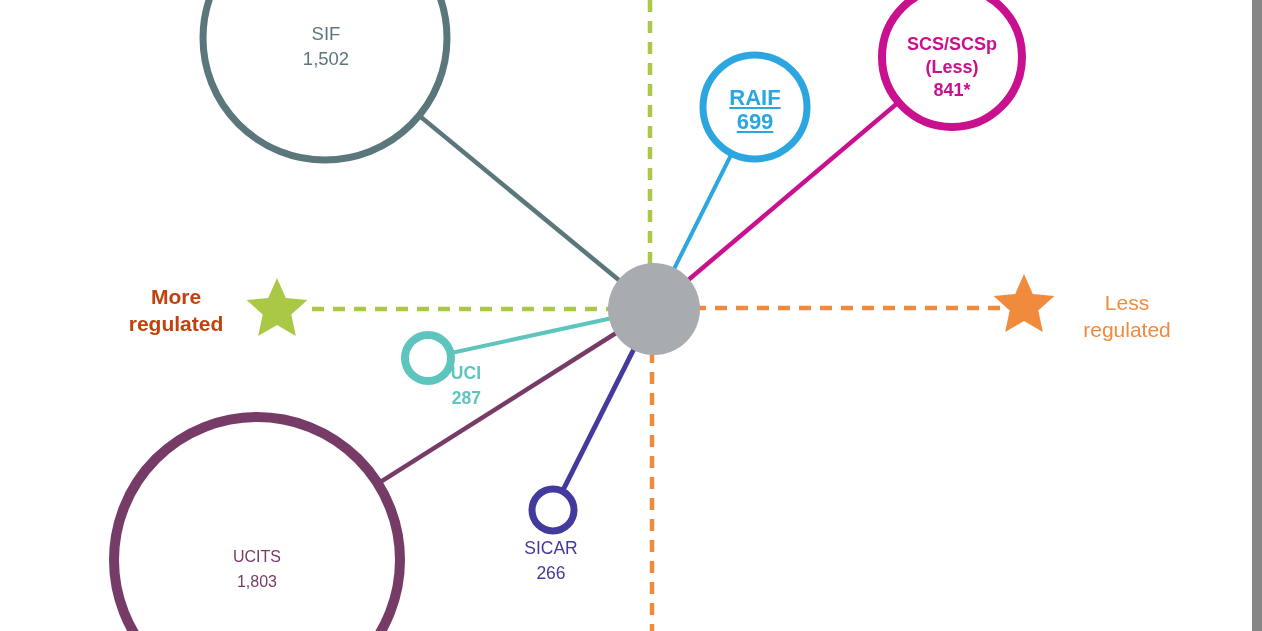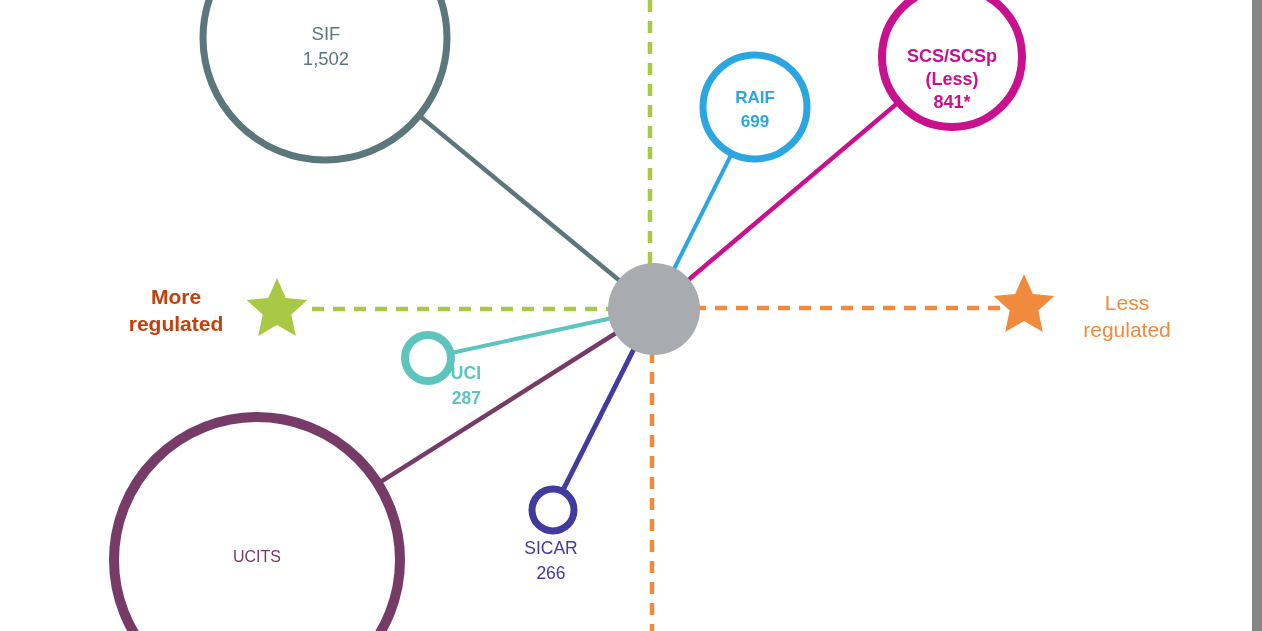--- a/index.html
+++ b/index.html
@@ -14,22 +14,22 @@
   .lbl{
     position:absolute;
     width:220px;
     text-align:center;
     line-height:25px;
     pointer-events:none;
   }
   .lbl span{display:block;}
   
   .lbl-sif   {left:216px;top:21px; font-size:18.5px;font-weight:400;color:#5b777b;}
-  .lbl-raif  {left:645px;top:86px; font-size:17px;font-weight:700;color:#2ca6e0;line-height:24px;}
-  .lbl-scs   {left:842px;top:33px; font-size:18px;  font-weight:700;color:#c9118f;line-height:23px;margin-top:12px;}
+  .lbl-raif  {left:645px;top:86px; font-size:22px;font-weight:700;color:#2ca6e0;line-height:24px;text-decoration:underline;}
+  .lbl-scs   {left:842px;top:33px; font-size:18px;  font-weight:700;color:#c9118f;line-height:23px;}
   .lbl-uci   {left:261px;top:361px;font-size:17.5px;font-weight:700;color:#5ec4be;text-align:right;}
   .lbl-ucits {left:147px;top:544px;font-size:16px;font-weight:400;color:#773b68;}
   .lbl-sicar {left:441px;top:536px;font-size:17.5px;font-weight:400;color:#433a9d;}
   .lbl-more  {left:66px; top:283px;font-size:21px;  font-weight:700;color:#c2410c;line-height:27px;}
   .lbl-less  {left:1017px;top:289px;font-size:21px; font-weight:400;color:#f08a3d;line-height:27px;}
   .win-strip{
     position:absolute;right:0;top:0;width:10px;height:631px;
     background:#868686;
   }
 </style>
@@ -87,20 +87,21 @@
     <span>841*</span>
   </div>
 
   <div class="lbl lbl-uci">
     <span>UCI</span>
     <span>287</span>
   </div>
 
   <div class="lbl lbl-ucits">
     <span>UCITS</span>
+    <span>1,803</span>
   </div>
 
   <div class="lbl lbl-sicar">
     <span>SICAR</span>
     <span>266</span>
   </div>
 
   <div class="lbl lbl-more">
     <span>More</span>
     <span>regulated</span>

